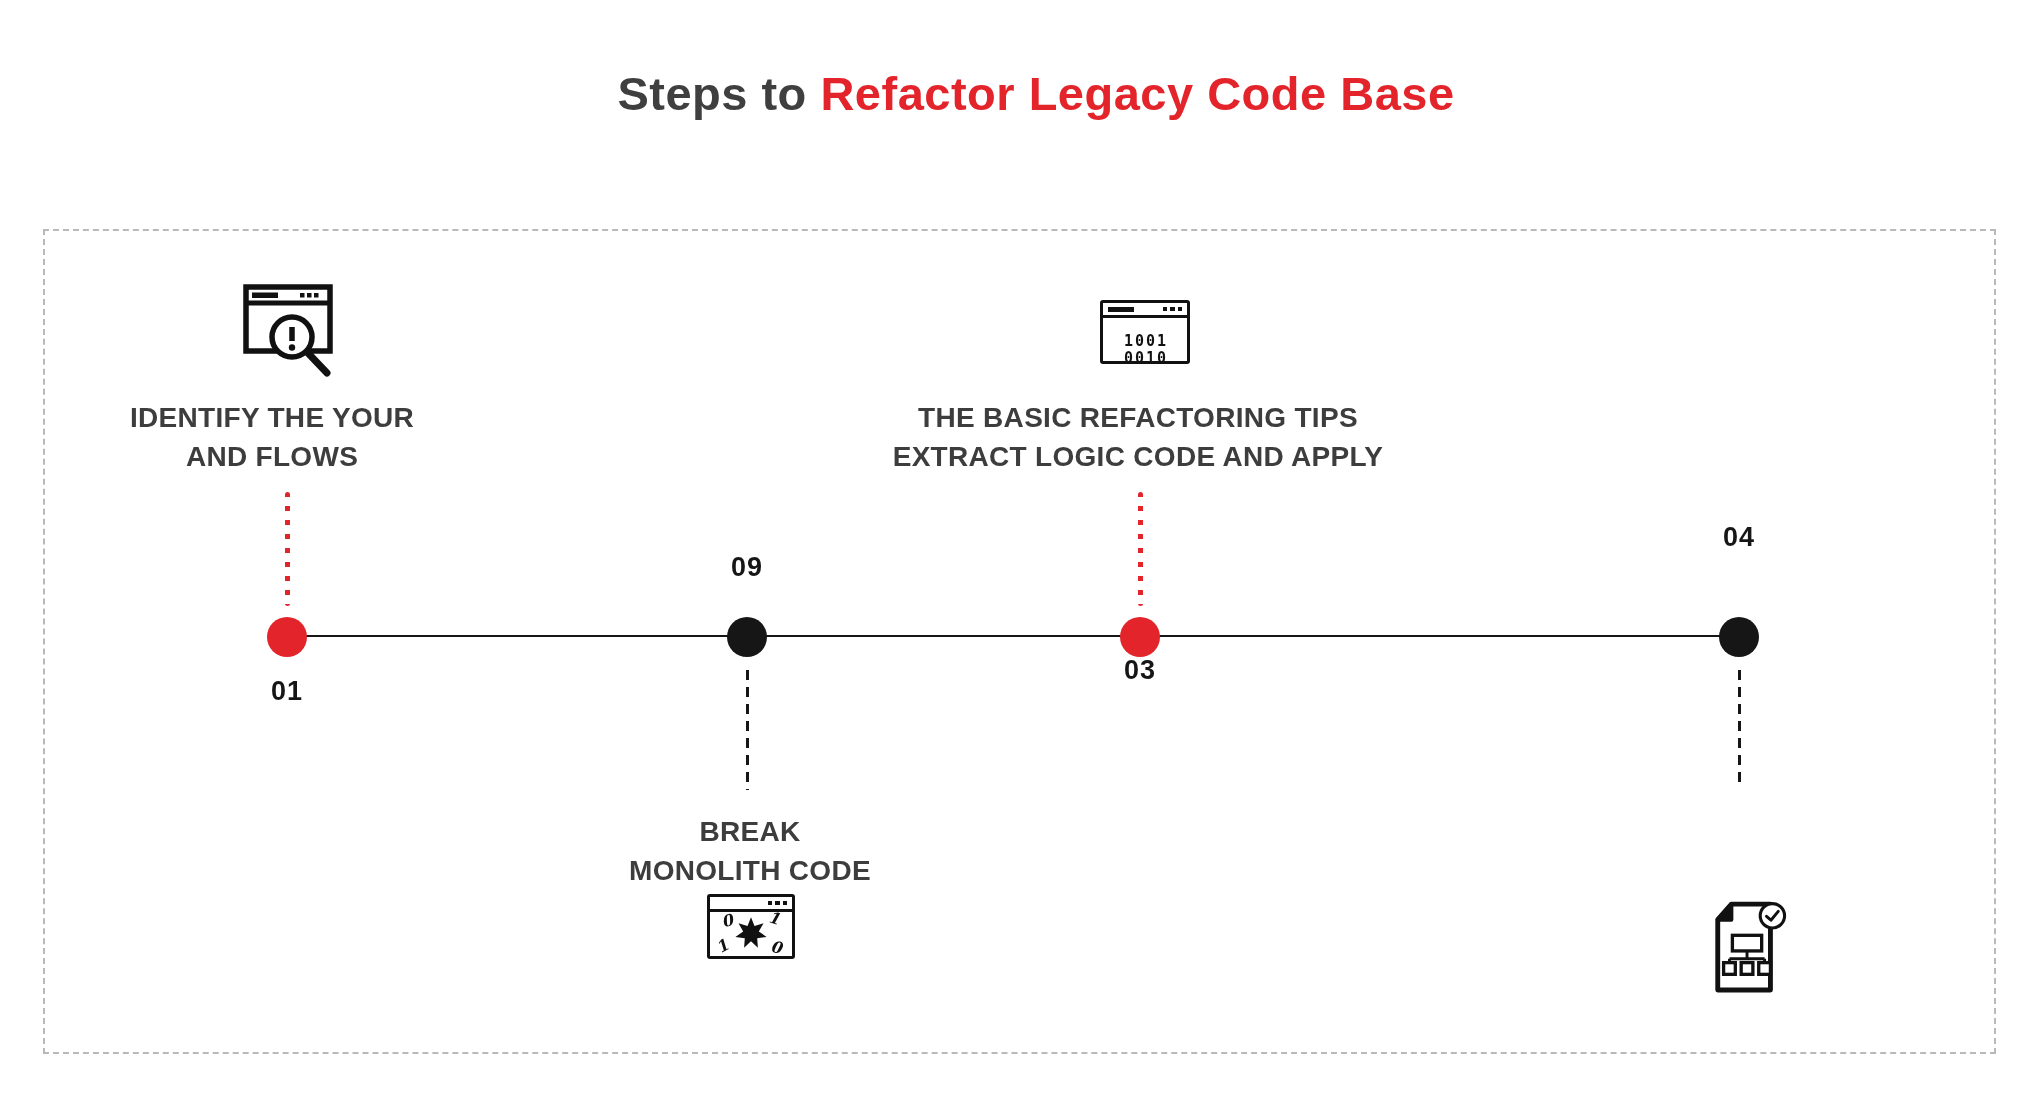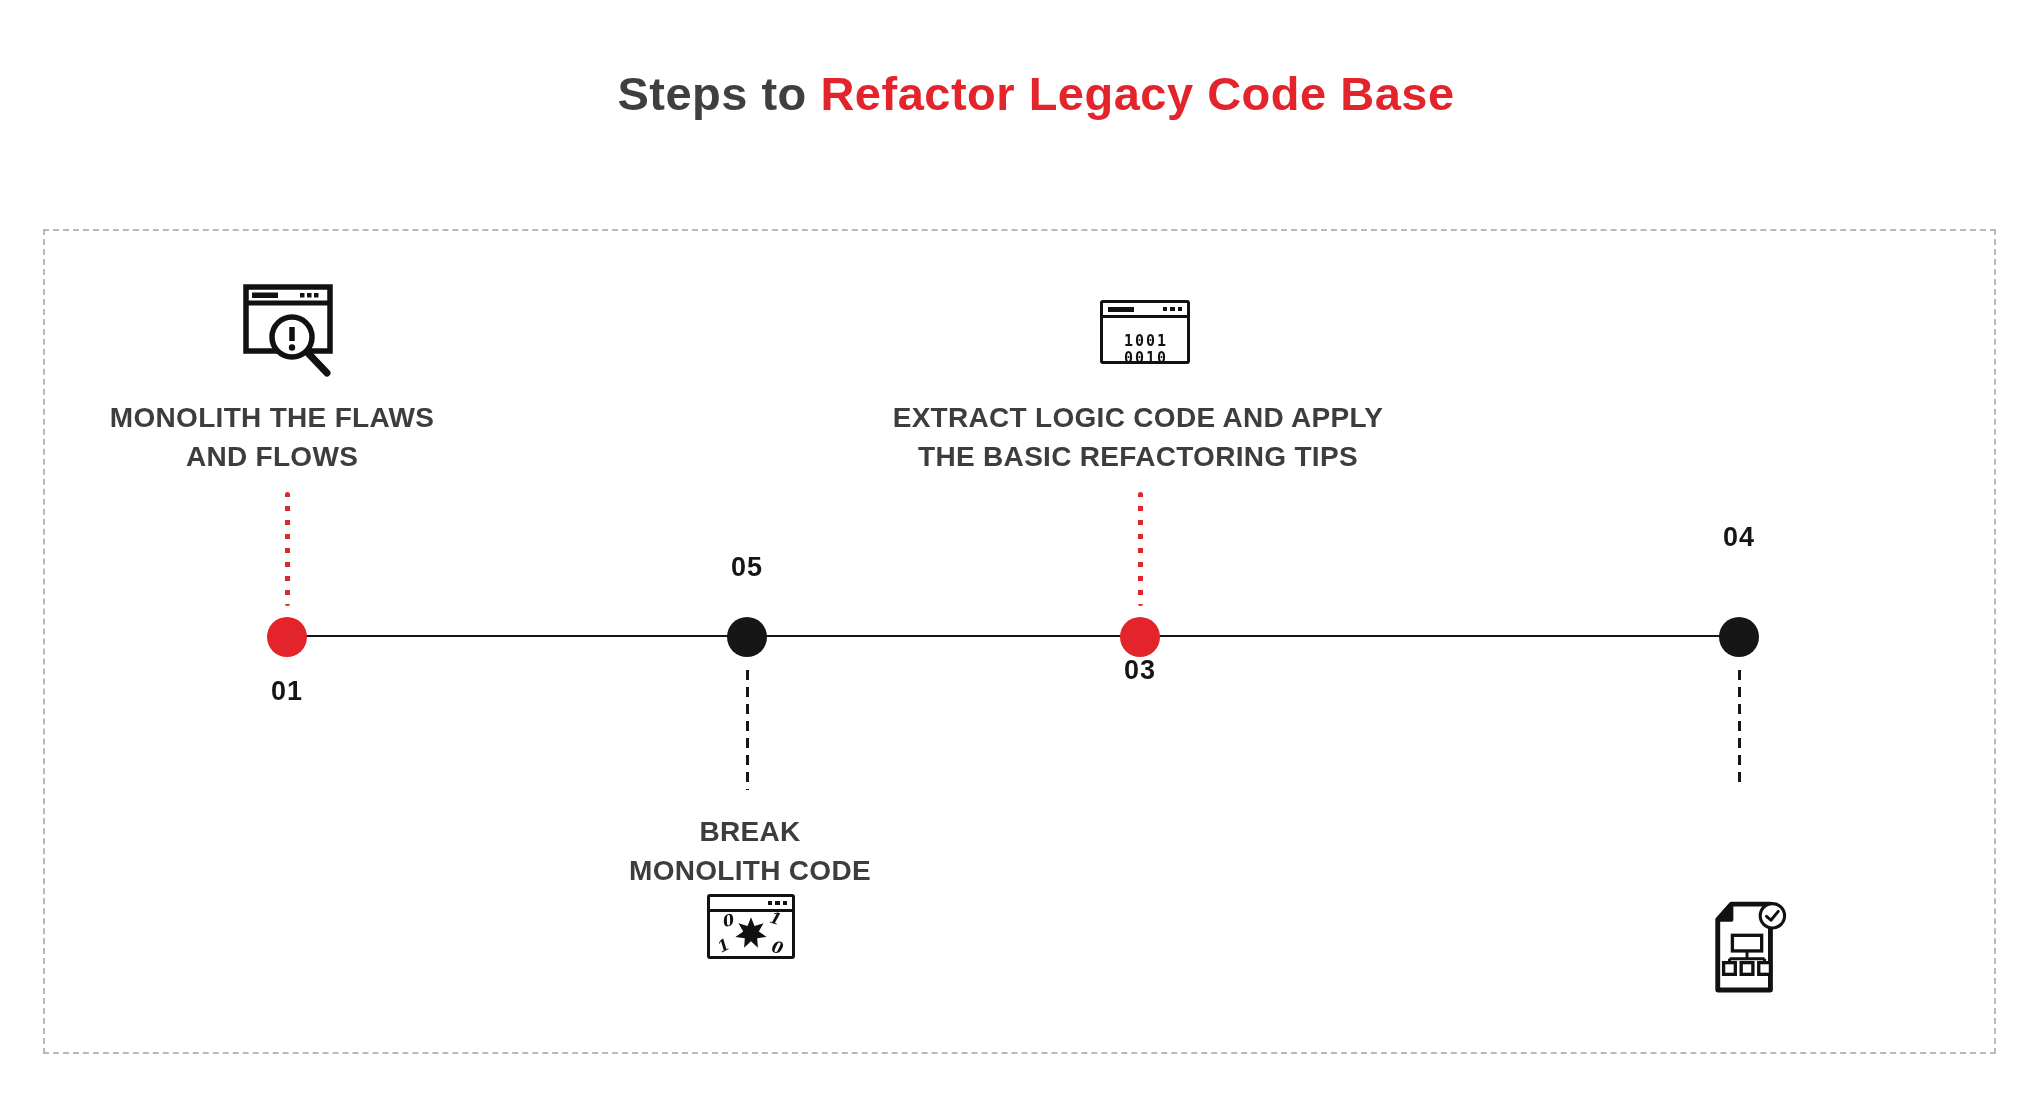--- a/index.html
+++ b/index.html
@@ -88,28 +88,28 @@
     <rect x="9" y="8.5" width="26" height="5.5" fill="#111"></rect>
     <rect x="57" y="9" width="4.5" height="4.5" fill="#111"></rect>
     <rect x="64" y="9" width="4.5" height="4.5" fill="#111"></rect>
     <rect x="71" y="9" width="4.5" height="4.5" fill="#111"></rect>
     <circle cx="49" cy="53" r="20" fill="#ffffff" stroke="#111" stroke-width="5.5"></circle>
     <line x1="49" y1="43" x2="49" y2="57" stroke="#111" stroke-width="5.5"></line>
     <circle cx="49" cy="63.5" r="3.2" fill="#111"></circle>
     <line x1="64" y1="68" x2="84" y2="89" stroke="#111" stroke-width="7" stroke-linecap="round"></line>
   </svg>
   <div class="step-label" style="left:52px; width:440px; top:398px;">
-    <div>MONOLITH THE FLAWS</div>
+    <div>IDENTIFY THE YOUR</div>
     <div>AND FLOWS</div>
   </div>
   <div class="vline red-dotted" style="left:285px; top:492px; height:114px;"></div>
   <div class="dot red" style="left:267px; top:617px;"></div>
   <div class="num" style="left:247px; top:676px;">01</div>
 
-  <div class="num" style="left:707px; top:552px;">05</div>
+  <div class="num" style="left:707px; top:552px;">09</div>
   <div class="dot black" style="left:727px; top:617px;"></div>
   <div class="vline black-dashed" style="left:746px; top:670px; height:120px;"></div>
   <div class="step-label" style="left:530px; width:440px; top:812px;">
     <div>BREAK</div>
     <div>MONOLITH CODE</div>
   </div>
 
   <div class="win win2" style="left:707px; top:894px;">
     <div class="win-bar">
       <div class="win-dots">
@@ -137,22 +137,22 @@
           <div class="win-dot"></div>
           <div class="win-dot"></div>
       </div>
     </div>
     <div class="win3-body">
       <div>1001</div>
       <div>0010</div>
     </div>
   </div>
   <div class="step-label" style="left:863px; width:550px; top:398px;">
+    <div>THE BASIC REFACTORING TIPS</div>
     <div>EXTRACT LOGIC CODE AND APPLY</div>
-    <div>THE BASIC REFACTORING TIPS</div>
   </div>
   <div class="vline red-dotted" style="left:1138px; top:492px; height:114px;"></div>
   <div class="dot red" style="left:1120px; top:617px;"></div>
   <div class="num" style="left:1100px; top:655px;">03</div>
 
   <div class="num" style="left:1699px; top:522px;">04</div>
   <div class="dot black" style="left:1719px; top:617px;"></div>
   <div class="vline black-dashed" style="left:1738px; top:670px; height:118px;"></div>
 
   <svg style="position:absolute; left:1708px; top:900px;" width="80" height="96" viewBox="0 0 82 98">

